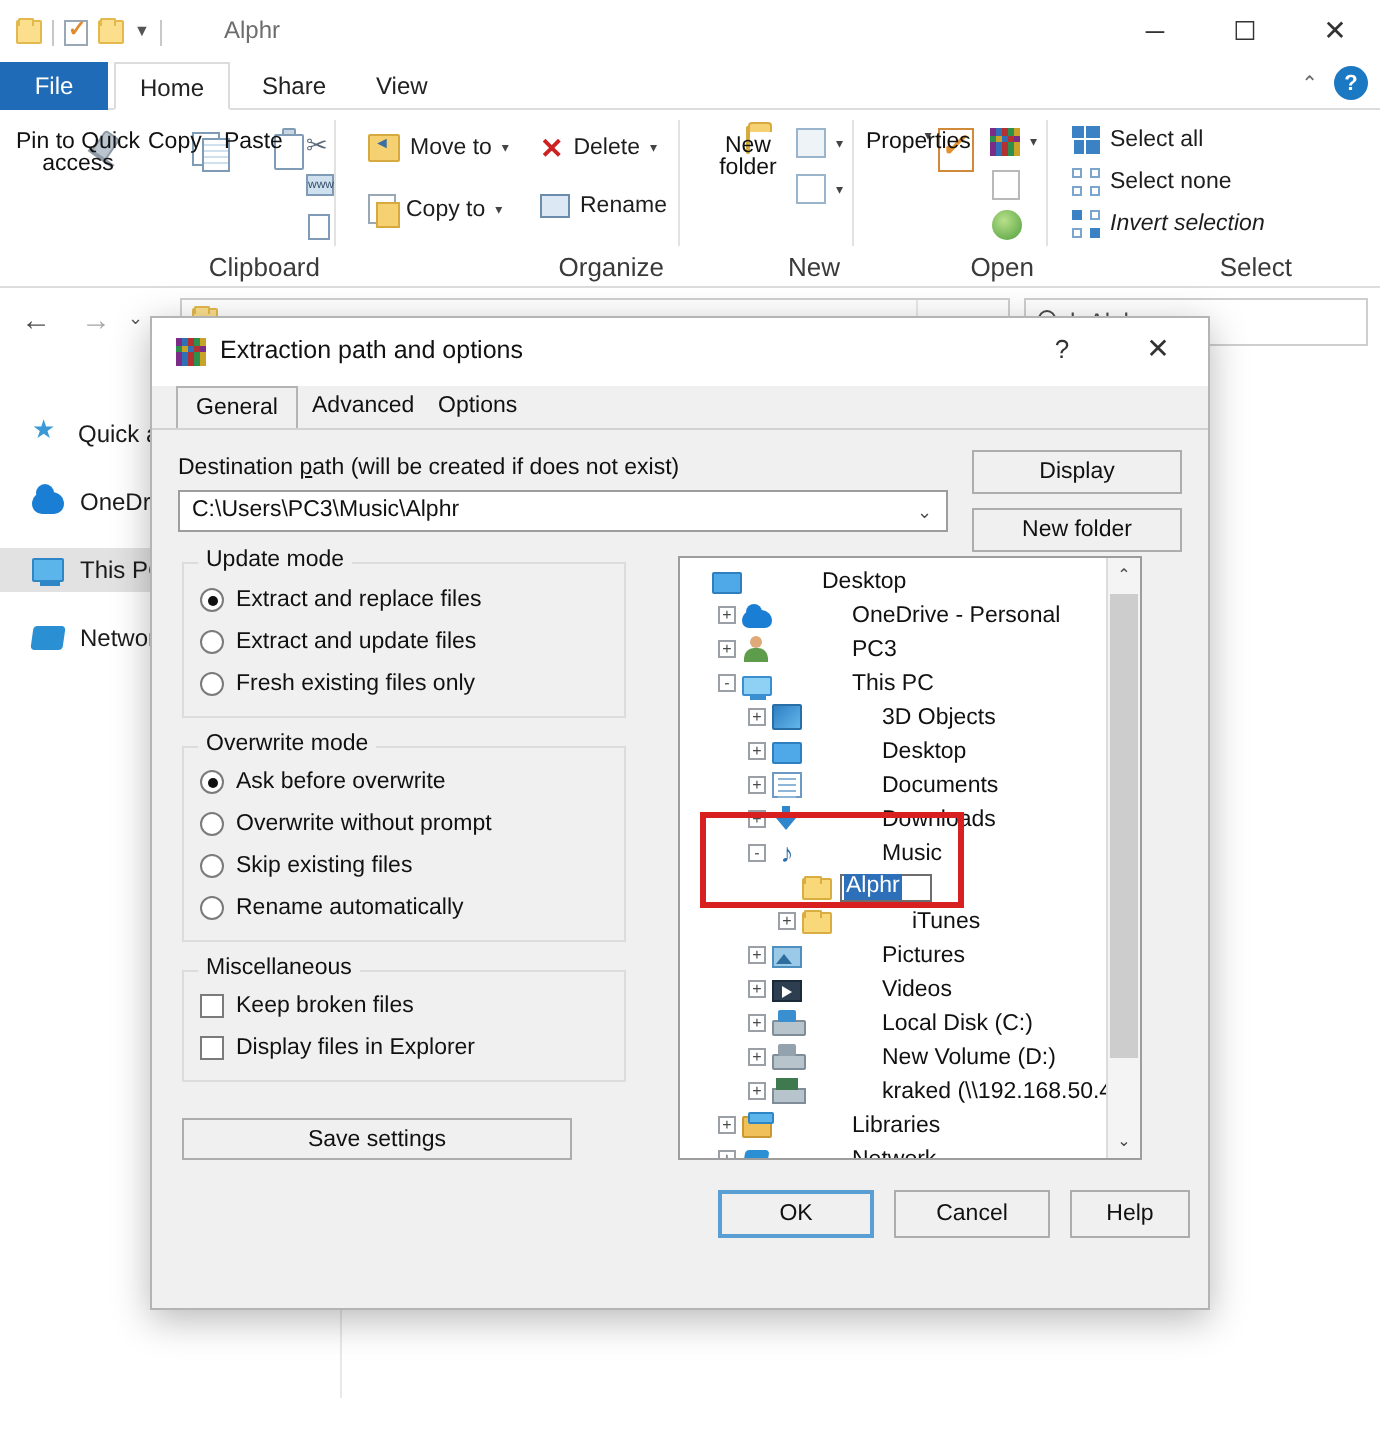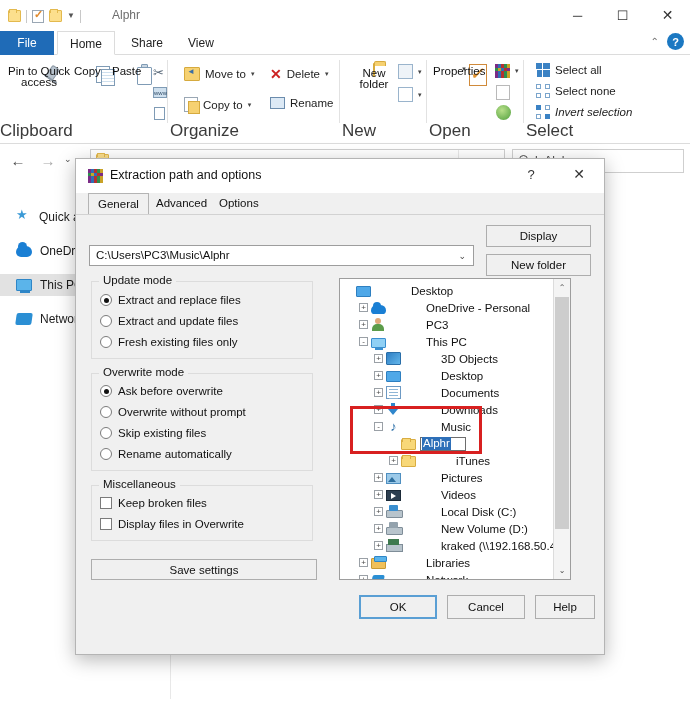--- a/index.html
+++ b/index.html
@@ -35,21 +35,21 @@
   .tab.file { left:0; background:#1f6bb7; color:#fff; width:54px; padding:0; text-align:center; }
   .tab.sel { background:#fff; border:1px solid #dcdcdc; border-bottom:1px solid #fff; z-index:2; }
   .ribhelp { position:absolute; right:6px; top:2px; display:flex; align-items:center; gap:8px; }
   .chev-up { font-size:10px; color:#6b6b6b; }
   .help-circle { width:17px; height:17px; border-radius:50%; background:#1b78c2; color:#fff; font-size:11px; font-weight:bold;
                  display:flex; align-items:center; justify-content:center; }
 
   
   .ribbon { position:absolute; left:0; top:55px; width:690px; height:89px; background:#fff; border-bottom:1px solid #dcdcdc; }
   .rgroup { position:absolute; top:0; height:88px; }
-  .rgroup .glabel { position:absolute; bottom:2px; left:0; width:100%; text-align:left; font-size:17px; color:#3a3a3a; }
+  .rgroup .glabel { position:absolute; bottom:2px; left:0; width:100%; text-align:right; font-size:13px; color:#3a3a3a; }
   .rgroup .gsep { position:absolute; right:0; top:5px; bottom:20px; width:1px; background:#e2e2e2; }
   .bigbtn { position:absolute; text-align:center; font-size:11px; color:#1d1d1d; line-height:11px; }
   .bigbtn .lbl { margin-top:3px; display:block; }
   .smallbtn { position:absolute; display:flex; align-items:center; gap:5px; font-size:11.5px; color:#1d1d1d; }
 
   .pin-icon { width:26px; height:26px; margin:0 auto; position:relative; }
   .pin-icon:before{content:"";position:absolute;left:9px;top:3px;width:7px;height:12px;background:#b9c4cf;border:1px solid #8e9aa6;border-radius:2px;transform:rotate(35deg);}
   .pin-icon:after{content:"";position:absolute;left:4px;top:15px;width:15px;height:2px;background:#8e9aa6;transform:rotate(35deg);}
 
   .copy-icon { width:26px; height:26px; margin:0 auto; position:relative; }
@@ -420,20 +420,23 @@
     <span class="dlg-close">✕</span>
   </div>
 
   <div class="dlg-tabs">
     <div class="dtab sel" style="left:12px;">General</div>
     <div class="dtab" style="left:71px;">Advanced</div>
     <div class="dtab" style="left:134px;">Options</div>
   </div>
   <div class="tabline"></div>
 
+  <div class="lbl" style="left:13px;top:69px;">
+    Destination <span class="u">p</span>ath (will be created if does not exist)
+  </div>
   <div class="combo" style="left:13px;top:86px;width:385px;">
     <span class="val">C:\Users\PC3\Music\Alphr</span>
     <span class="arw">⌄</span>
   </div>
   <div class="btn" style="left:410px;top:66px;width:105px;height:22px;">
     <span>Display</span>
   </div>
   <div class="btn" style="left:410px;top:95px;width:105px;height:22px;">
     <span>New folder</span>
   </div>
@@ -475,25 +478,25 @@
   </div>
 
   <div class="grp" style="left:15px;top:326px;width:222px;height:56px;">
     <span class="cap">Miscellaneous</span>
     <div class="opt" style="left:8px;top:11px;">
       <span class="cbox"></span>
       <span>Keep broken files</span>
     </div>
     <div class="opt" style="left:8px;top:32px;">
       <span class="cbox"></span>
-      <span>Display files in Overwrite</span>
-    </div>
-  </div>
-
-  <div class="btn" style="left:15px;top:400px;width:226px;height:21px;">
+      <span>Display files in Explorer</span>
+    </div>
+  </div>
+
+  <div class="btn" style="left:15px;top:400px;width:195px;height:21px;">
     <span>Save settings</span>
   </div>
 
   <div class="treebox" style="left:263px;top:119px;width:232px;height:302px;">
     <div class="tree" id="tree-root">
         <div class="trow" style="padding-left: 4px;">
           <span class="exp none"></span>
           <span class="ticon ic-desktop"></span>
           <span class="tlabel">Desktop</span>
         </div>

